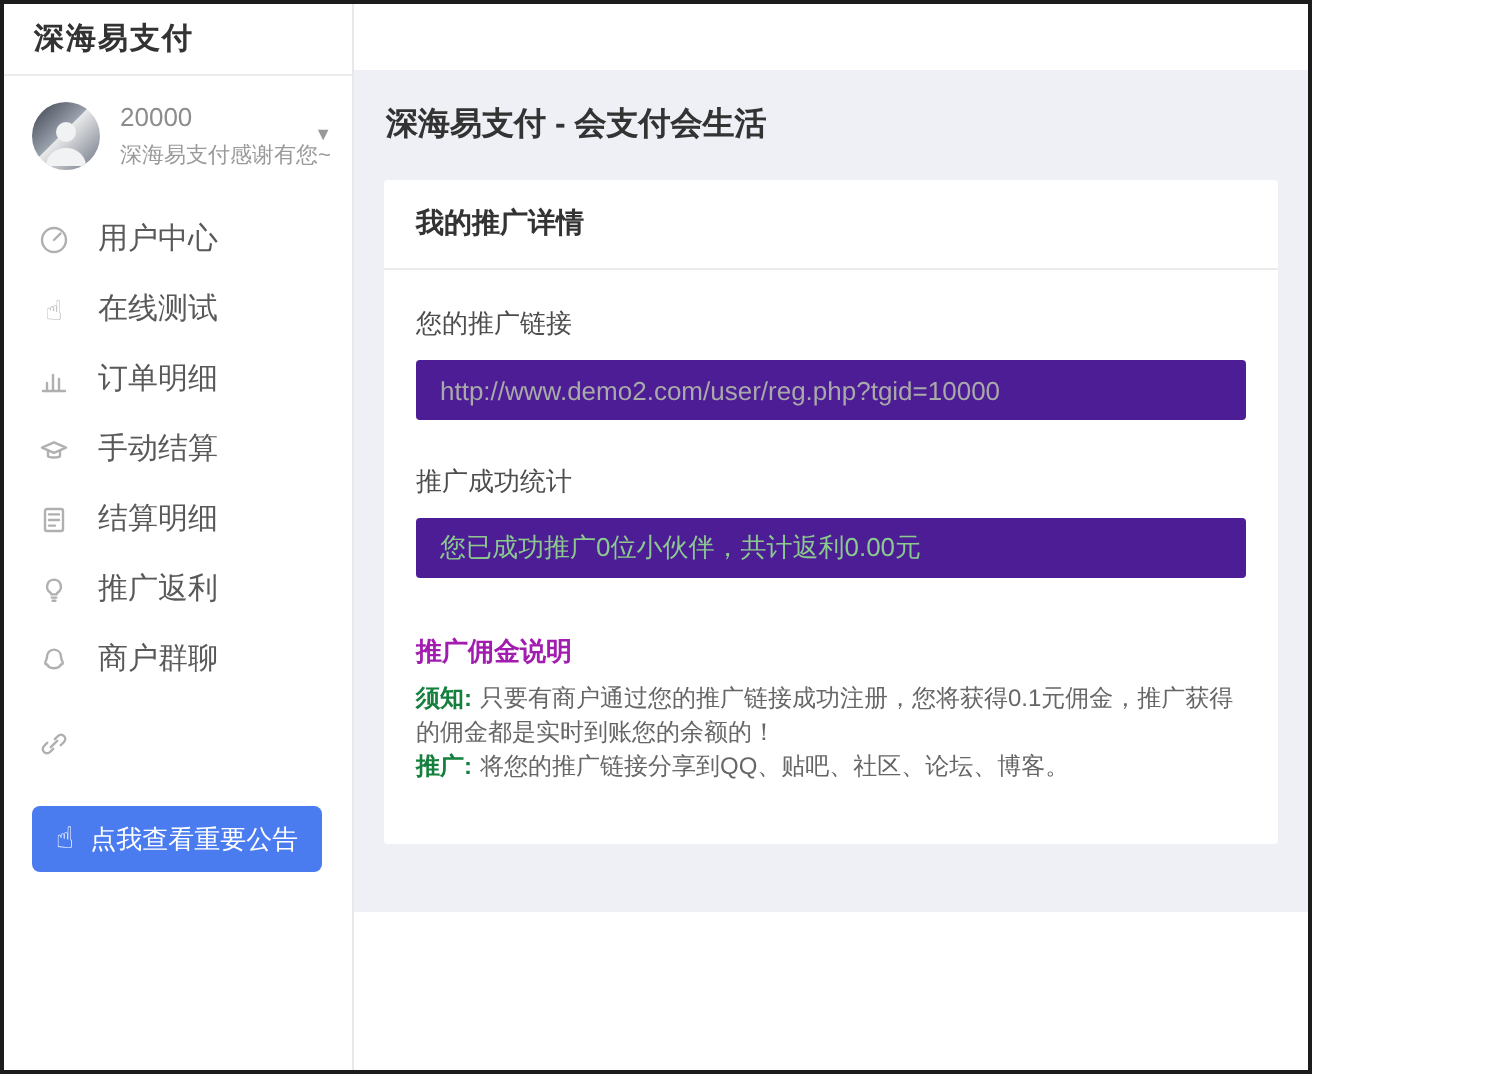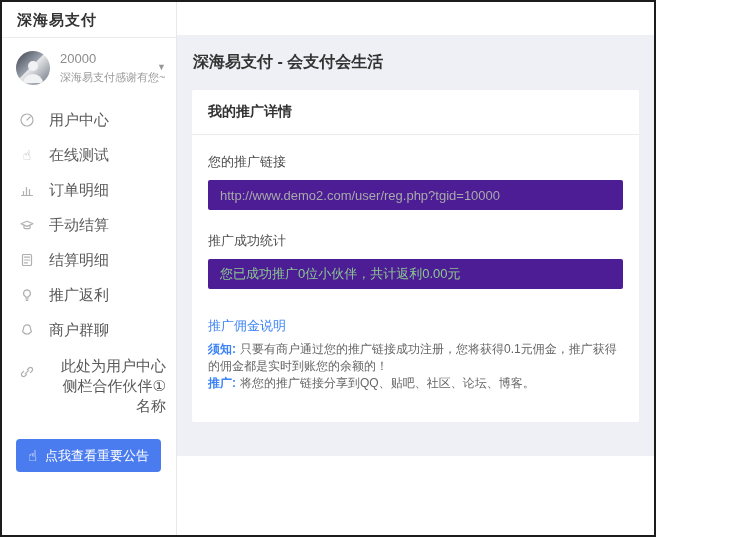--- a/index.html
+++ b/index.html
@@ -38,23 +38,23 @@
 
   .card { background:#fff; border-radius:2px; margin-top:17px; }
   .card-header { padding:13px 16px; border-bottom:1px solid #ebebeb; font-size:14px; font-weight:bold; color:#333; }
   .card-body { padding:18px 16px 30px 16px; }
   .field-label { font-size:13px; color:#4d4d4d; margin:14px 0 9px 0; }
   .field-label:first-child { margin-top:0; }
   .text-box { width:100%; height:30px; background:#4c1d95; border:none; border-radius:2px; padding:0 12px; font-size:13px; font-family:inherit; display:flex; align-items:center; }
   input.text-box { color:#a9a9a9; }
   .stats-box { color:#8cc98f; }
   .notes { margin-top:28px; }
-  .notes-title { font-size:13px; color:#3b82f6; margin-bottom:6px; }
+  .notes-title { font-size:13px; color:#a21caf; margin-bottom:6px;font-weight:bold; }
   .note-line { font-size:12px; color:#666; line-height:17px; }
-  .note-label { color:#3b82f6; font-weight:bold; margin-right:4px; }
+  .note-label { color:#15803d; font-weight:bold; margin-right:4px; }
 </style>
 </head>
 <body>
 
 <div class="frame">
 
   <aside class="sidebar">
     <div class="brand">深海易支付</div>
 
     <div class="userpanel">
@@ -143,21 +143,20 @@
       </div>
 
       <div class="menu-item twoline">
         <span class="mi-icon">
           <svg class="icon" width="16" height="16" viewBox="0 0 16 16">
               <path d="M6.4 9.6 l3.2-3.2"></path>
               <path d="M7.6 10.4 l-1.6 1.6 a2.1 2.1 0 0 1 -3 -3 l1.6-1.6"></path>
               <path d="M8.4 5.6 l1.6-1.6 a2.1 2.1 0 0 1 3 3 l-1.6 1.6"></path>
             </svg>
         </span>
-        <span class="mi-label">此处为用户中心侧栏合作伙伴①名称</span>
       </div>
 
 
     </nav>
 
     <button class="announce-btn">
       <span class="hand">☝</span>
       <span>点我查看重要公告</span>
     </button>
   </aside>

